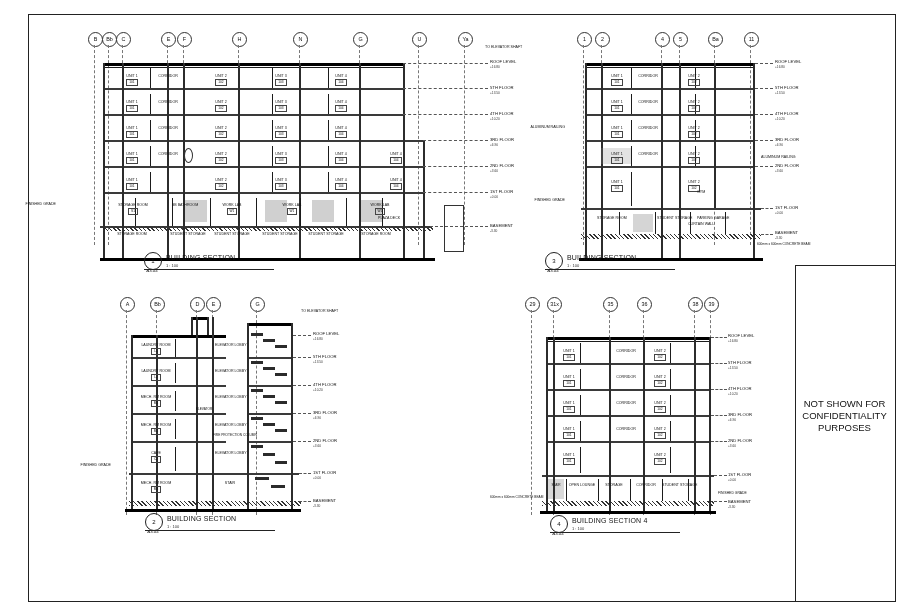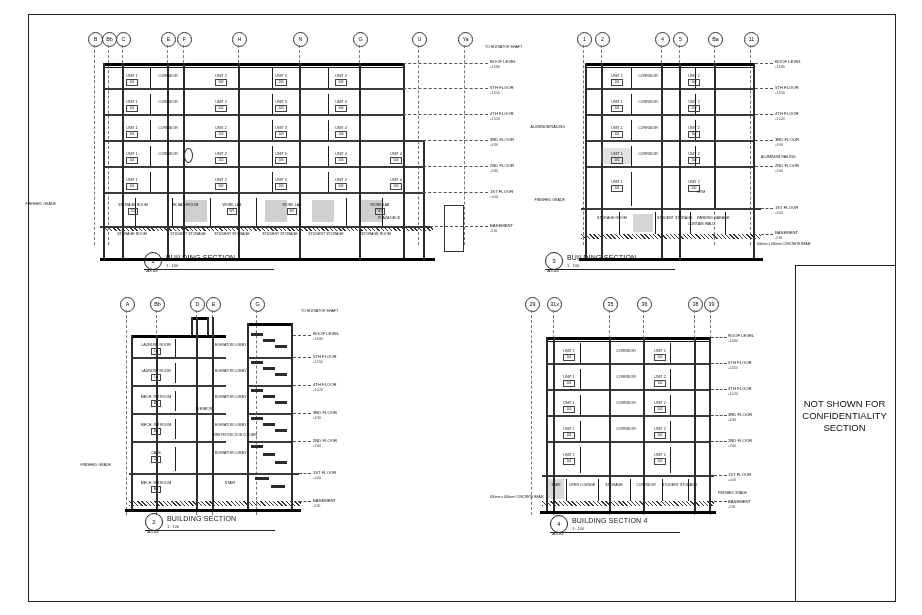--- a/index.html
+++ b/index.html
@@ -647,15 +647,15 @@
     <div class="titleblk" style="left:50px;top:220px;">
       <div class="circ">4</div>
       <div class="sub">A3.04</div>
       <div class="nm">BUILDING SECTION 4</div>
       <div class="sc">1 : 100</div>
       <div class="ln" style="width:130px;"></div>
     </div>
   </div>
 
   <div class="confid-box"></div>
-  <div class="confid-text">NOT SHOWN FOR CONFIDENTIALITY SECTION</div>
+  <div class="confid-text">NOT SHOWN FOR CONFIDENTIALITY PURPOSES</div>
 
 </div>
 
 </body></html>

